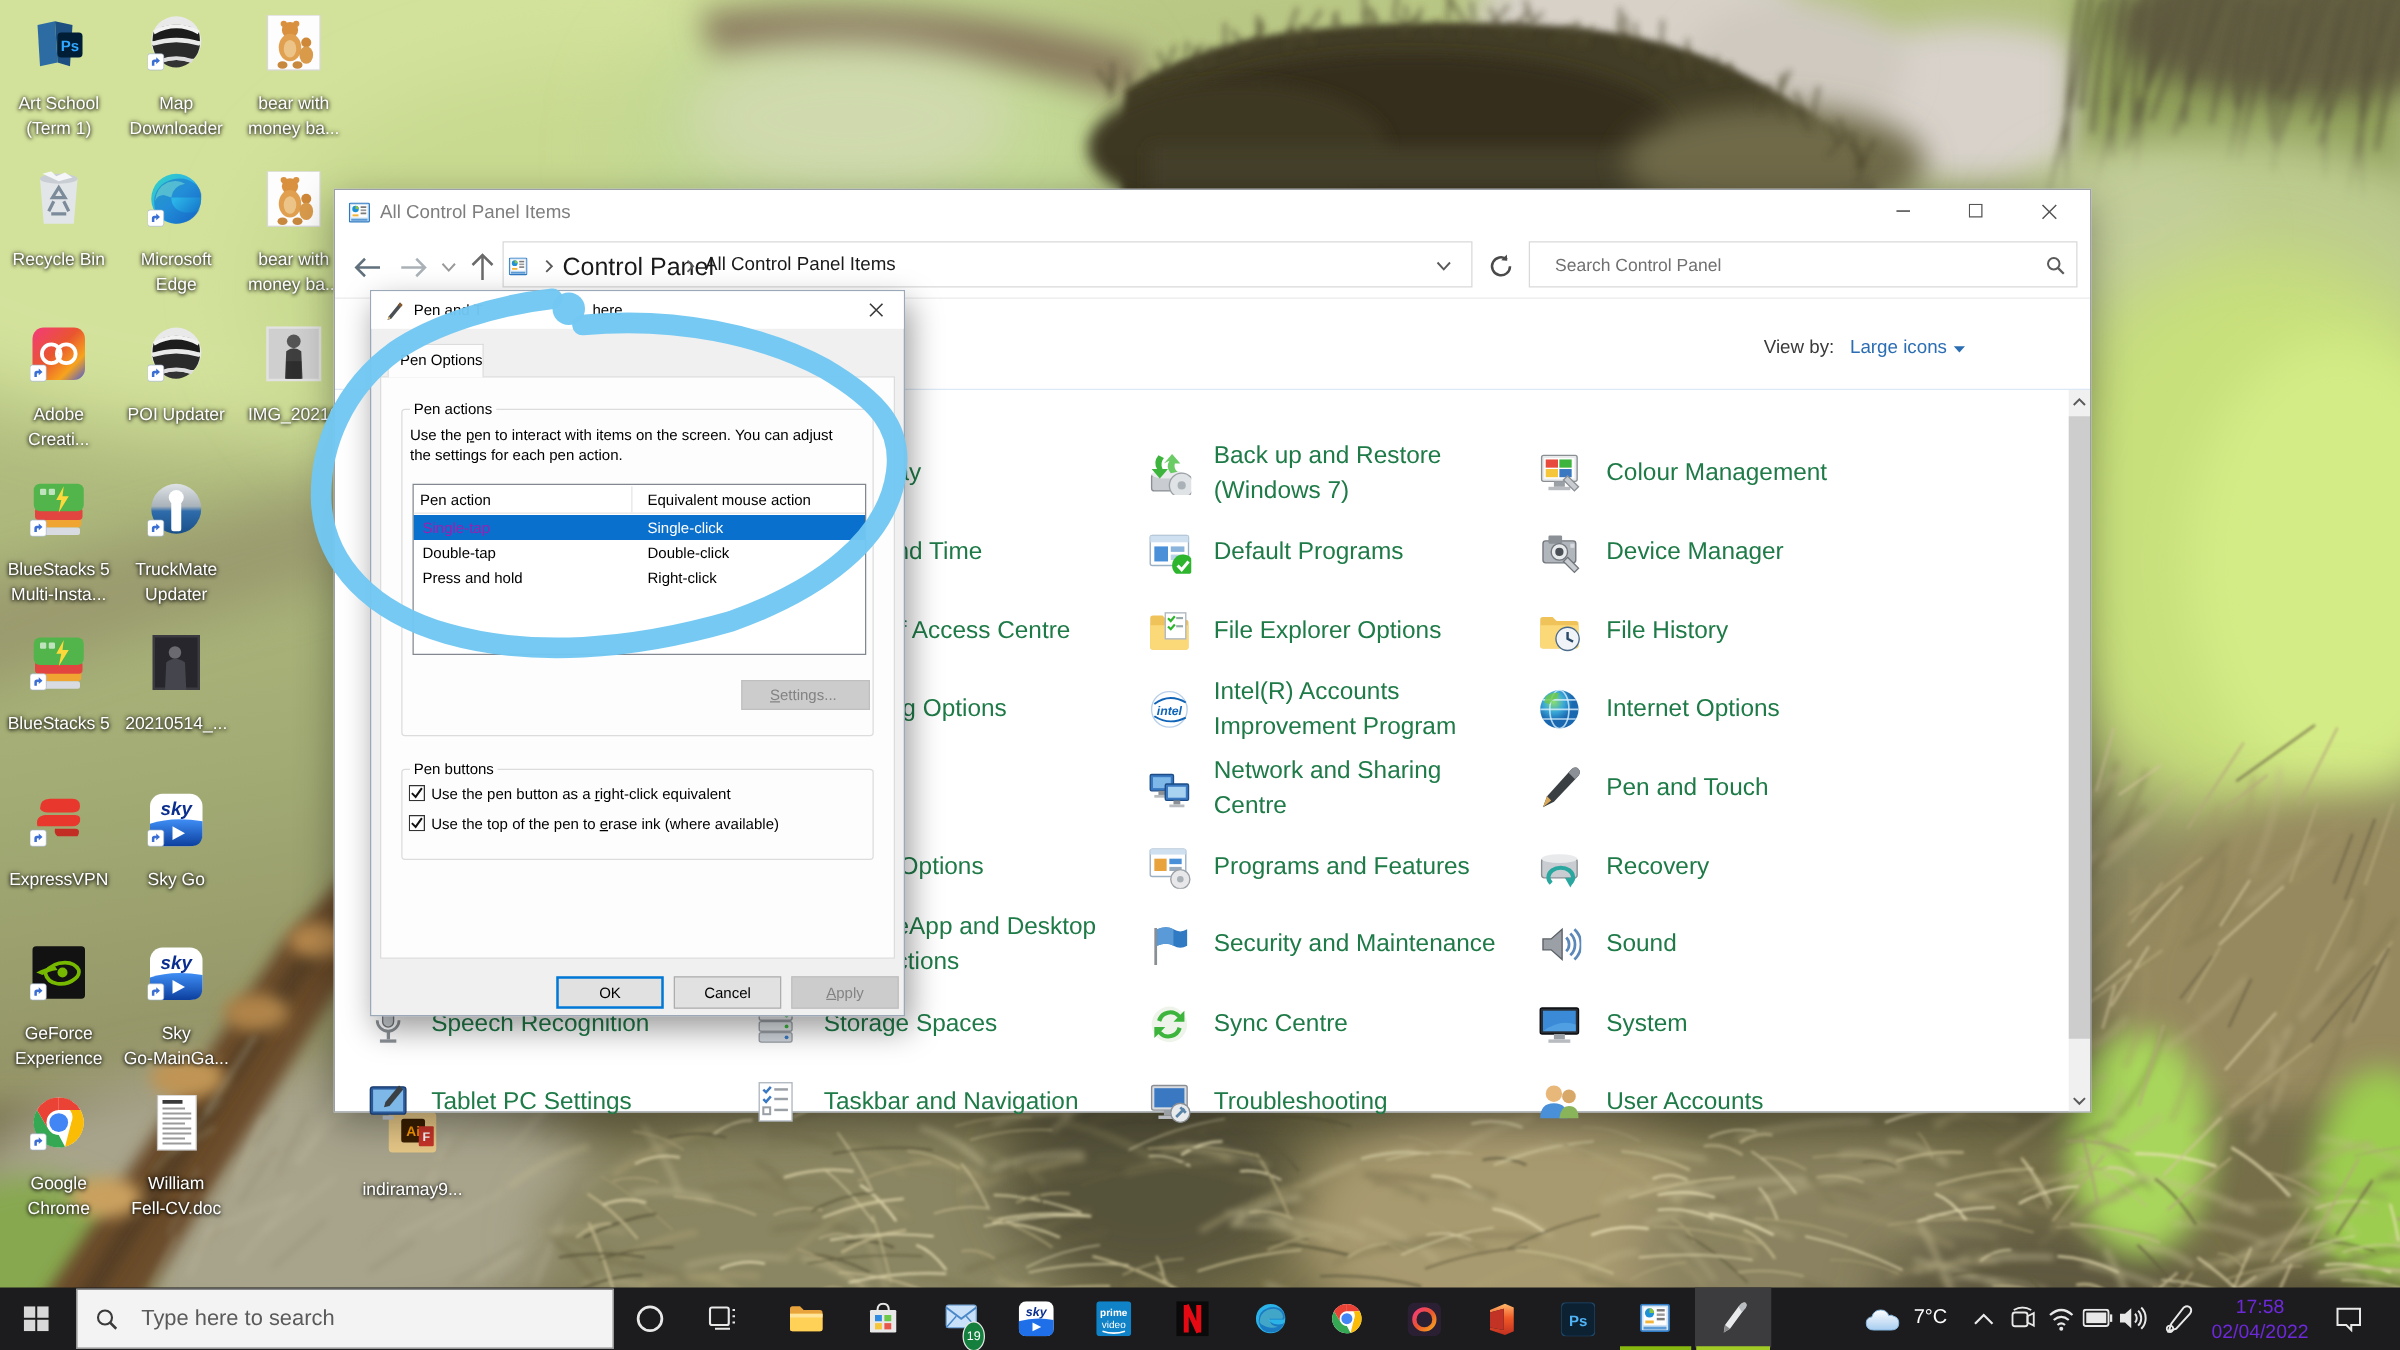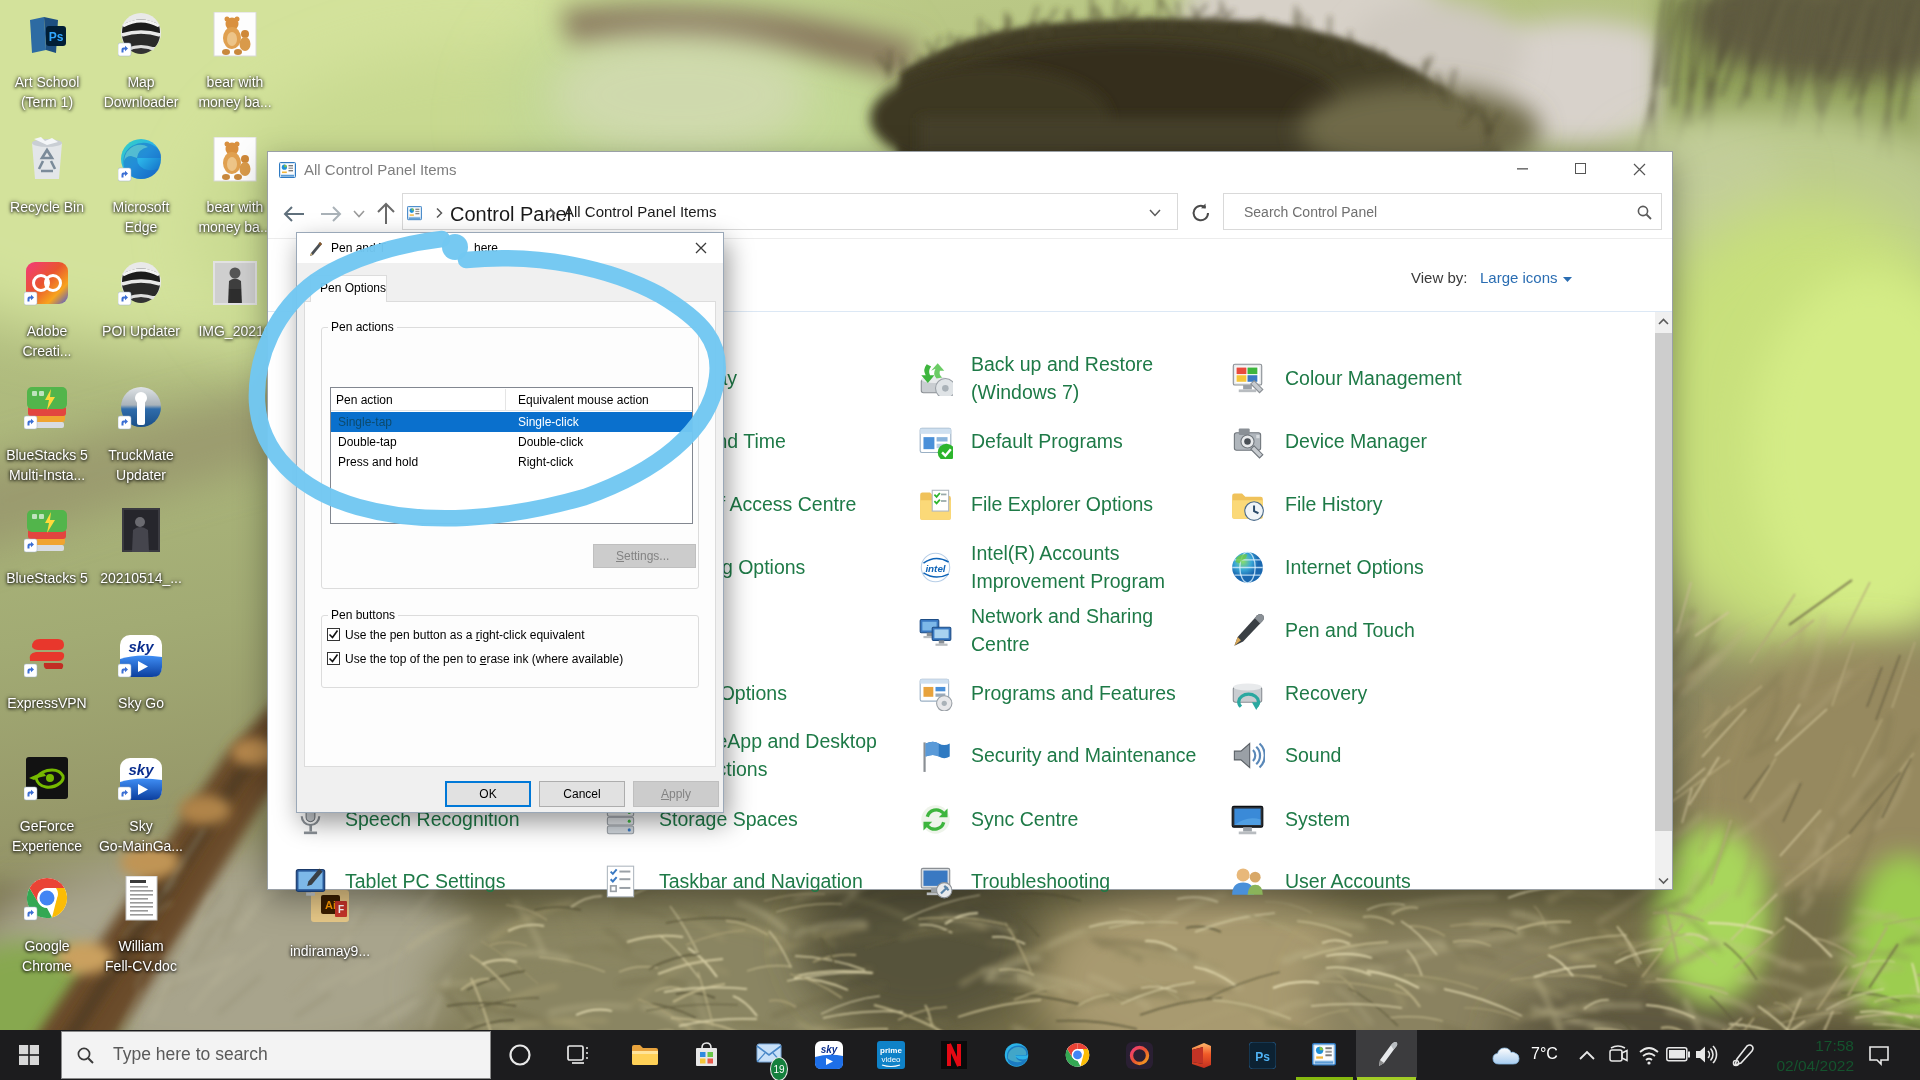--- a/index.html
+++ b/index.html
@@ -1222,27 +1222,28 @@
     <div class="a d12" style="left:34px;top:8px">Pen and T</div>
     <div class="a d12" style="left:177px;top:8px">here</div>
     <svg class="a" style="left:398px;top:9px" width="12" height="12" viewBox="0 0 12 12">
       <path d="M 1 1 L 11 11 M 11 1 L 1 11" stroke="#3a3a3a" stroke-width="1.3"></path>
     </svg>
     <div class="a" style="left:7px;top:68px;width:412px;height:466px;background:#fdfdfd;border:1px solid #dcdcdc"></div>
     <div class="a" style="left:13px;top:42px;width:77px;height:27px;background:#fdfdfd;border:1px solid #dcdcdc;border-bottom:none"></div>
     <div class="a d12" style="left:23px;top:48px">Pen Options</div>
     <div class="a" style="left:24px;top:94px;width:378px;height:262px;border:1px solid #dcdcdc;border-radius:3px"></div>
     <div class="a d12" style="left:31px;top:87px;background:#fdfdfd;padding:0 3px">Pen actions</div>
+    <div class="a d12" style="left:31px;top:107px;line-height:16px;width:354px">Use the <u>p</u>en to interact with items on the screen. You can adjust the settings for each pen action.</div>
     <div class="a" style="left:33px;top:154px;width:363px;height:137px;background:#fff;border:1px solid #828790"></div>
     <div class="a d12" style="left:39px;top:160px">Pen action</div>
     <div class="a d12" style="left:221px;top:160px">Equivalent mouse action</div>
     <div class="a" style="left:34px;top:177px;width:361px;height:1px;background:#e5e5e5"></div>
     <div class="a" style="left:208px;top:156px;width:1px;height:21px;background:#e5e5e5"></div>
     <div class="a" style="left:34px;top:179px;width:361px;height:20px;background:#0a70cd"></div>
-    <div class="a d12" style="left:41px;top:182px;color:#0c4a6e">Single-tap</div>
+    <div class="a d12" style="left:41px;top:182px;color:#a21caf">Single-tap</div>
     <div class="a d12" style="left:221px;top:182px;color:#fff">Single-click</div>
     <div class="a d12" style="left:41px;top:202px">Double-tap</div>
     <div class="a d12" style="left:221px;top:202px">Double-click</div>
     <div class="a d12" style="left:41px;top:222px">Press and hold</div>
     <div class="a d12" style="left:221px;top:222px">Right-click</div>
     <div class="a" style="left:296px;top:311px;width:103px;height:24px;background:#cccccc;border:1px solid #bfbfbf"></div>
     <div class="a d12" style="left:319px;top:316px;color:#838383"><u>S</u>ettings...</div>
     <div class="a" style="left:24px;top:382px;width:378px;height:73px;border:1px solid #dcdcdc;border-radius:3px"></div>
     <div class="a d12" style="left:31px;top:375px;background:#fdfdfd;padding:0 3px">Pen buttons</div>
     <svg class="a" style="left:30px;top:395px" width="13" height="13" viewBox="0 0 13 13">
@@ -1410,15 +1411,15 @@
 <svg class="a" style="left:1694px;top:1044px" width="24" height="21" viewBox="0 0 24 21">
     <path d="M 2 7 L 6 7 L 11 2.5 L 11 18.5 L 6 14 L 2 14 Z" fill="#e8e8e8"></path>
     <path d="M 14 7 A 5 5 0 0 1 14 14" fill="none" stroke="#e8e8e8" stroke-width="1.6"></path>
     <path d="M 16.5 4.5 A 8.5 8.5 0 0 1 16.5 16.5" fill="none" stroke="#e8e8e8" stroke-width="1.6"></path>
     <path d="M 19 2 A 12 12 0 0 1 19 19" fill="none" stroke="#e8e8e8" stroke-width="1.6"></path>
   </svg>
 <svg class="a" style="left:1731px;top:1044px" width="23" height="23" viewBox="0 0 23 23">
     <path d="M 16 2 Q 19 0 21 2 Q 23 4 21 7 L 10 19 L 4 21 L 6 15 Z" fill="none" stroke="#e8e8e8" stroke-width="1.6"></path>
     <circle cx="5" cy="19" r="2.6" fill="none" stroke="#e8e8e8" stroke-width="1.4"></circle>
   </svg>
-<div class="a" style="left:1762px;top:1036px;width:92px;text-align:right;font-size:15.5px;color:#14532d;line-height:20px">17:58<br>02/04/2022</div>
+<div class="a" style="left:1762px;top:1036px;width:92px;text-align:center;font-size:15.5px;color:#6d28d9;line-height:20px">17:58<br>02/04/2022</div>
 <svg class="a" style="left:1868px;top:1045px" width="22" height="21" viewBox="0 0 22 21">
     <path d="M 2 2 L 20 2 L 20 15 L 13 15 L 13 19 L 9 15 L 2 15 Z" fill="none" stroke="#e8e8e8" stroke-width="1.6"></path>
   </svg>
 </body></html>

